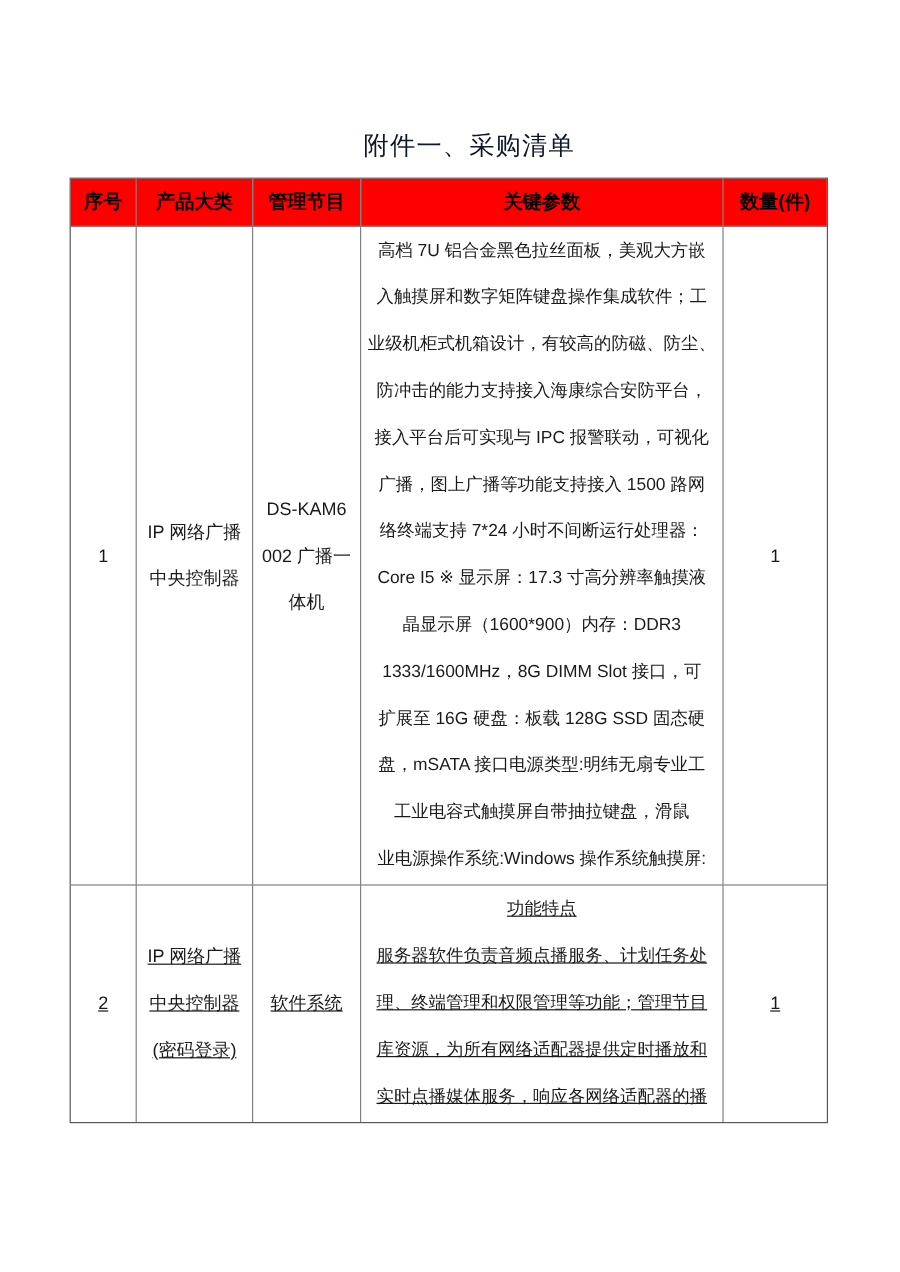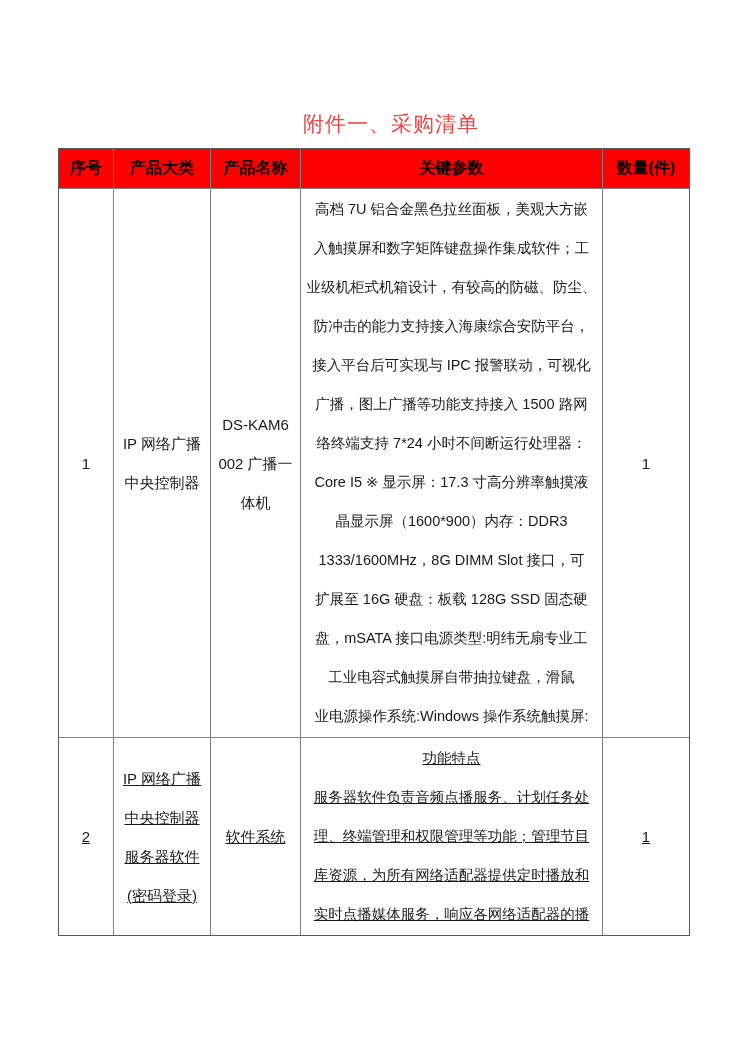--- a/index.html
+++ b/index.html
@@ -9,23 +9,23 @@
     font-family: "Liberation Sans", "DejaVu Sans", sans-serif;
     color: #1a1a1a;
   }
   .doc { position: relative; width: 750px; height: 1060px; background: #fff; overflow: hidden; }
 
   .title {
     position: absolute;
     top: 104px; left: 58px; width: 630px; height: 40px;
     padding-left: 36px; box-sizing: border-box;
     text-align: center;
-    font-family: Liberation Serif, serif;
+    font-family: Liberation Mono, monospace;
     font-size: 21px; font-weight: 400;
-    line-height: 40px; color: #ef4444;
+    line-height: 40px; color: #0f172a;
     letter-spacing: 1px;
   }
 
   .tbl {
     position: absolute;
     left: 58px; top: 148px;
     display: grid;
     grid-template-columns: 55px 97px 90px 302px 86px;
     grid-template-rows: 40px 549px 197px;
     border: 1px solid #595959;
@@ -65,21 +65,21 @@
 <body>
 
 <div class="doc">
 
   <div class="title">附件一、采购清单</div>
 
   <div class="tbl">
 
     <div class="cell hc">序号</div>
     <div class="cell hc">产品大类</div>
-    <div class="cell hc">产品名称</div>
+    <div class="cell hc">管理节目</div>
     <div class="cell hc">关键参数</div>
     <div class="cell hc last-col">数量(件)</div>
 
     <div class="cell">1</div>
     <div class="cell lines">
         <div class="pline">IP 网络广播</div>
         <div class="pline">中央控制器</div>
       </div>
     <div class="cell lines">
         <div class="pline">DS-KAM6</div>
@@ -101,21 +101,20 @@
         <div class="pline">盘，mSATA 接口电源类型:明纬无扇专业工</div>
         <div class="pline">工业电容式触摸屏自带抽拉键盘，滑鼠</div>
         <div class="pline">业电源操作系统:Windows 操作系统触摸屏:</div>
       </div>
     <div class="cell last-col">1</div>
 
     <div class="cell last-row">2</div>
     <div class="cell lines last-row">
         <div class="pline">IP 网络广播</div>
         <div class="pline">中央控制器</div>
-        <div class="pline">服务器软件</div>
         <div class="pline">(密码登录)</div>
       </div>
     <div class="cell lines last-row">
         <div class="pline">软件系统</div>
       </div>
     <div class="cell lines params last-row">
         <div class="pline">功能特点</div>
         <div class="pline left">服务器软件负责音频点播服务、计划任务处</div>
         <div class="pline left">理、终端管理和权限管理等功能；管理节目</div>
         <div class="pline left">库资源，为所有网络适配器提供定时播放和</div>

